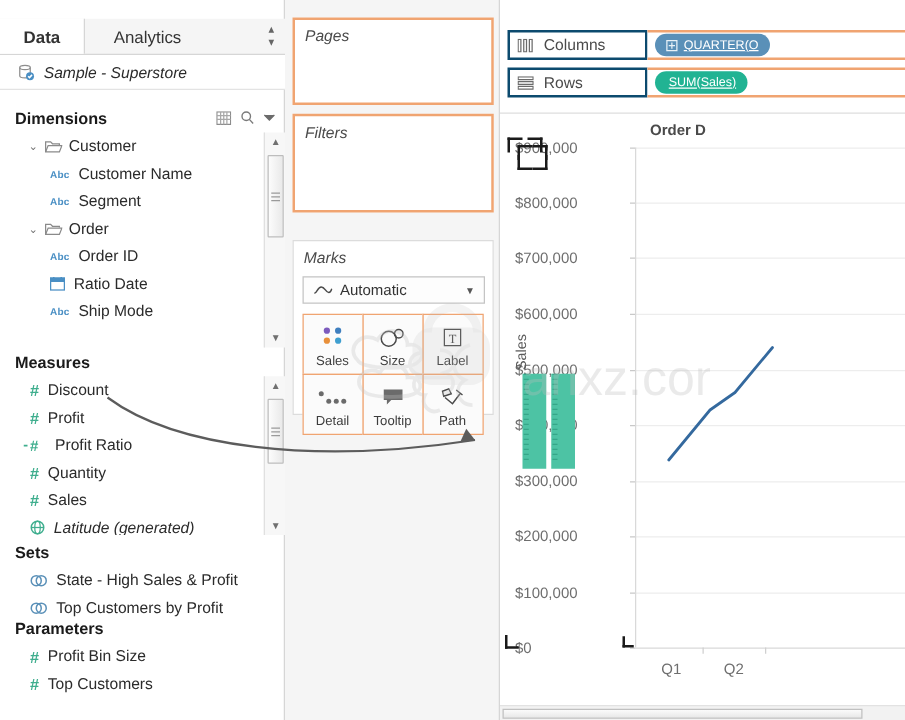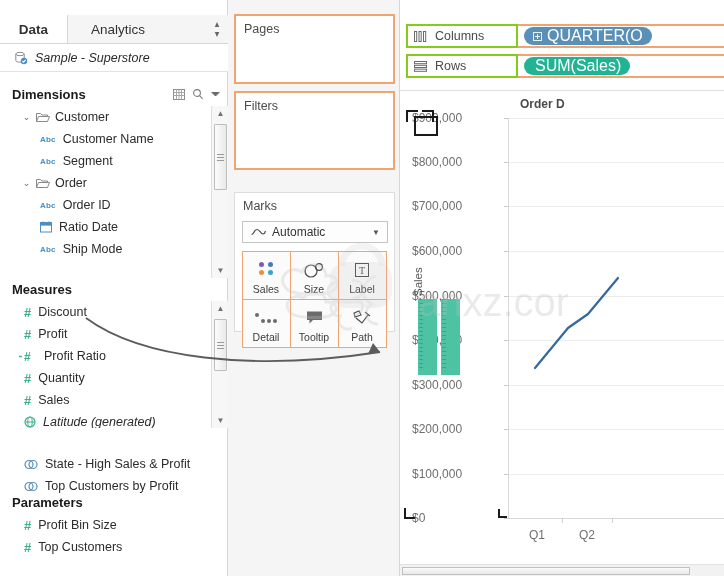--- a/index.html
+++ b/index.html
@@ -111,21 +111,21 @@
     position: absolute; left: 228px; top: 0; width: 172px; height: 576px;
     background: #f5f5f5; border-right: 1px solid #d6d6d6;
   }
   .shelf-card {
     position: absolute; left: 6px; width: 161px;
     background: #ffffff;
   }
   .shelf-card.dropzone { border: 2px solid #f0a471; }
   .shelf-card.plain { border: 1px solid #dcdcdc; }
   .card-title {
-    font-size: 12.5px; color: #4a4a4a; padding: 6px 0 0 8px;
+    font-size: 12.5px; color: #4a4a4a; padding: 6px 0 0 8px; font-style: italic;
   }
   #pages-card { top: 14px; height: 70px; }
   #filters-card { top: 91px; height: 79px; }
   #marks-card { top: 176px; height: 140px; margin-top: 16px; }
 
   .marks-dropdown {
     position: absolute; left: 7px; top: 28px; width: 146px; height: 22px;
     border: 1px solid #c4c4c4; background: #fdfdfd;
     display: flex; align-items: center; gap: 6px; padding-left: 8px;
     font-size: 12px; color: #333;
@@ -151,35 +151,35 @@
   .dots4 b { position:absolute; width:5px; height:5px; border-radius:50%; display:block; }
   .sizeglyph svg, .labelglyph svg, .tipglyph svg, .pathglyph svg { display:block; }
   .detaildots { display:flex; gap:2px; align-items:flex-end; }
   .detaildots b { width:4px; height:4px; border-radius:50%; background:#6b6b6b; display:block; }
   .detaildots b.hi { margin-bottom: 5px; }
 
   
   #shelf-area { position:absolute; left: 400px; top: 0; width: 324px; height: 92px; background:#fff; }
   .shelf-row { position:absolute; left: 6px; display:flex; align-items:stretch; }
   .shelf-label-box {
-    width: 112px; height: 24px; border: 2px solid #84cc16; background:#fff;
+    width: 112px; height: 24px; border: 2px solid #0c4a6e; background:#fff;
     display:flex; align-items:center; gap: 8px; padding-left: 6px;
     font-size: 12.5px; color: #4a4a4a;
   }
   .shelf-drop {
     height: 24px; border: 2px solid #f0a471; border-left: none; background:#fff;
     display:flex; align-items:center; padding-left: 6px;
     width: 218px; overflow:hidden;
   }
   #cols-row { top: 24px; }
   #rows-row { top: 54px; }
   .pill {
     height: 18px; border-radius: 9px; padding: 0 9px;
     display:flex; align-items:center; gap:5px;
-    font-size: 16px; color: #ffffff; white-space: nowrap;
+    font-size: 10px; color: #ffffff; white-space: nowrap; text-decoration: underline;
   }
   .pill.blue { background: #5a90b8; }
   .pill.green { background: #21b393; }
   .pill .plusbox {
     width: 9px; height: 9px; border: 1px solid #e8f1f7; position: relative;
   }
   .pill .plusbox::before, .pill .plusbox::after {
     content:''; position:absolute; background:#e8f1f7;
   }
   .pill .plusbox::before { left:1px; right:1px; top:3px; height:1px; }
@@ -414,20 +414,23 @@
       <div class="thumb" style="top:18px; height:52px;">
         <span class="grip">
             <i></i>
             <i></i>
             <i></i>
           </span>
       </div>
       <div class="arrow down">▼</div>
     </div>
 
+    <div id="sets-head" class="section-head">
+      <span class="lbl">Sets</span>
+    </div>
     <div id="sets-list">
       <div class="field-row">
         <span class="icon">
           <svg width="14" height="11" viewBox="0 0 14 11">
             <circle cx="5" cy="5.5" r="4" fill="none" stroke="#5a90b8" stroke-width="1.2"></circle>
             <circle cx="9" cy="5.5" r="4" fill="none" stroke="#5a90b8" stroke-width="1.2"></circle>
           </svg>
         </span>
         <span class="fname lbl">State - High Sales &amp; Profit</span>
       </div>

